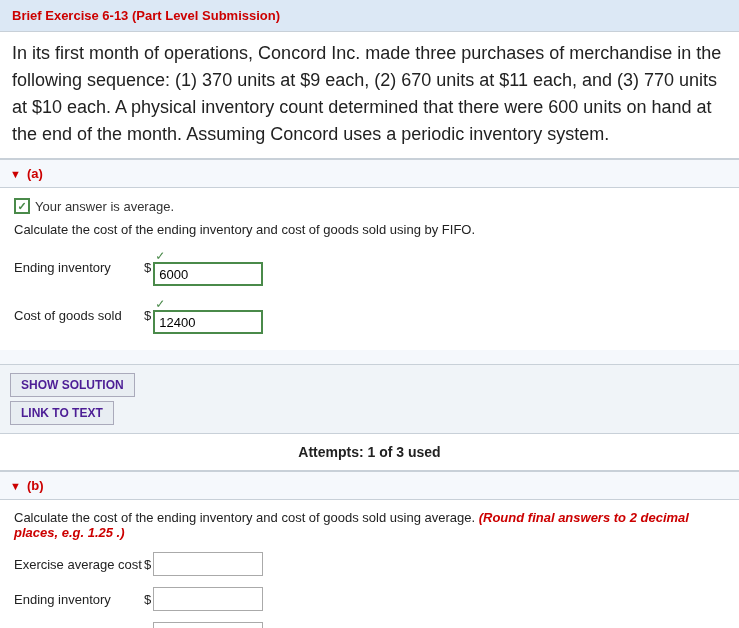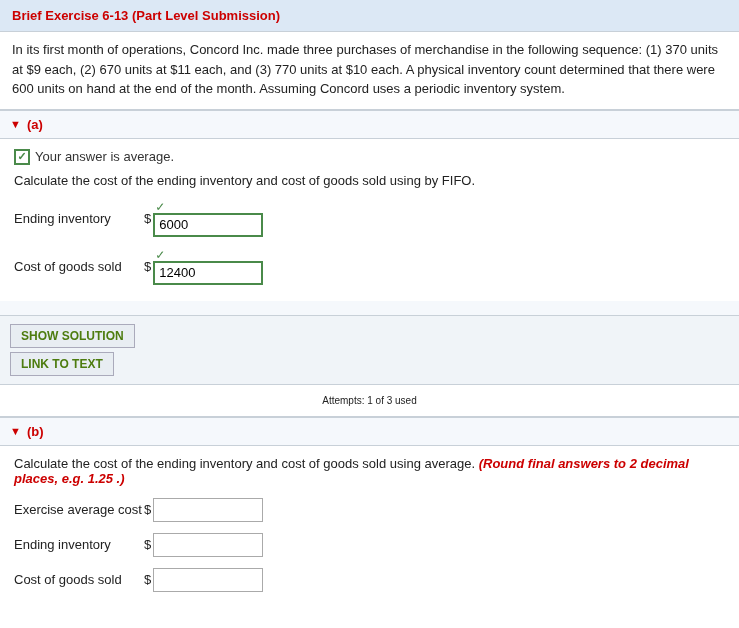--- a/index.html
+++ b/index.html
@@ -24,21 +24,21 @@
 
     .section-header-title {
       color: #c00;
       font-weight: bold;
       font-size: 13px;
     }
 
     .problem-text {
       padding: 8px 12px 10px 12px;
       line-height: 1.5;
-      font-size: 13px;
+      font-size: 18px;
       border-bottom: 1px solid #c8d0d8;
     }
 
     .part-header {
       background: #f5f8fc;
       padding: 6px 10px;
       border-bottom: 1px solid #c8d0d8;
       display: flex;
       align-items: center;
       gap: 6px;
@@ -143,31 +143,31 @@
       border-top: 1px solid #c8d0d8;
     }
 
     .action-button {
       display: inline-block;
       padding: 4px 10px;
       background: #e8edf2;
       border: 1px solid #aab;
       font-size: 12px;
       font-weight: bold;
-      color: #4d7c0f;
+      color: #4c1d95;
       cursor: pointer;
       text-transform: uppercase;
       width: fit-content;
     }
 
     .attempts-row {
       text-align: center;
       padding: 10px;
-      font-weight: normal;
-      font-size: 10px;
+      font-weight: bold;
+      font-size: 14px;
       border-top: 1px solid #c8d0d8;
       background: #fff;
     }
 
     .part-b-instruction {
       margin-bottom: 12px;
       font-size: 13px;
     }
 
     .red-bold {

